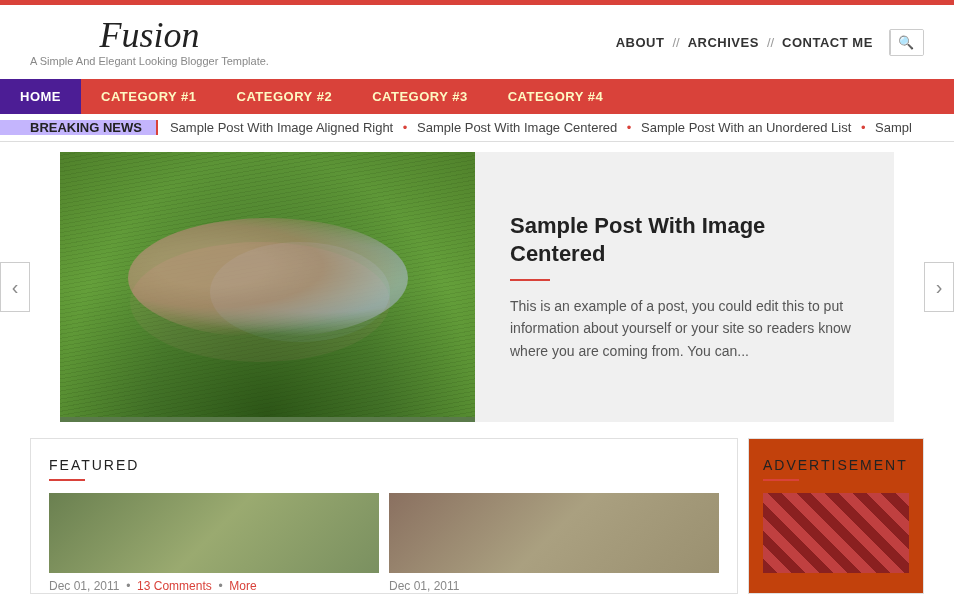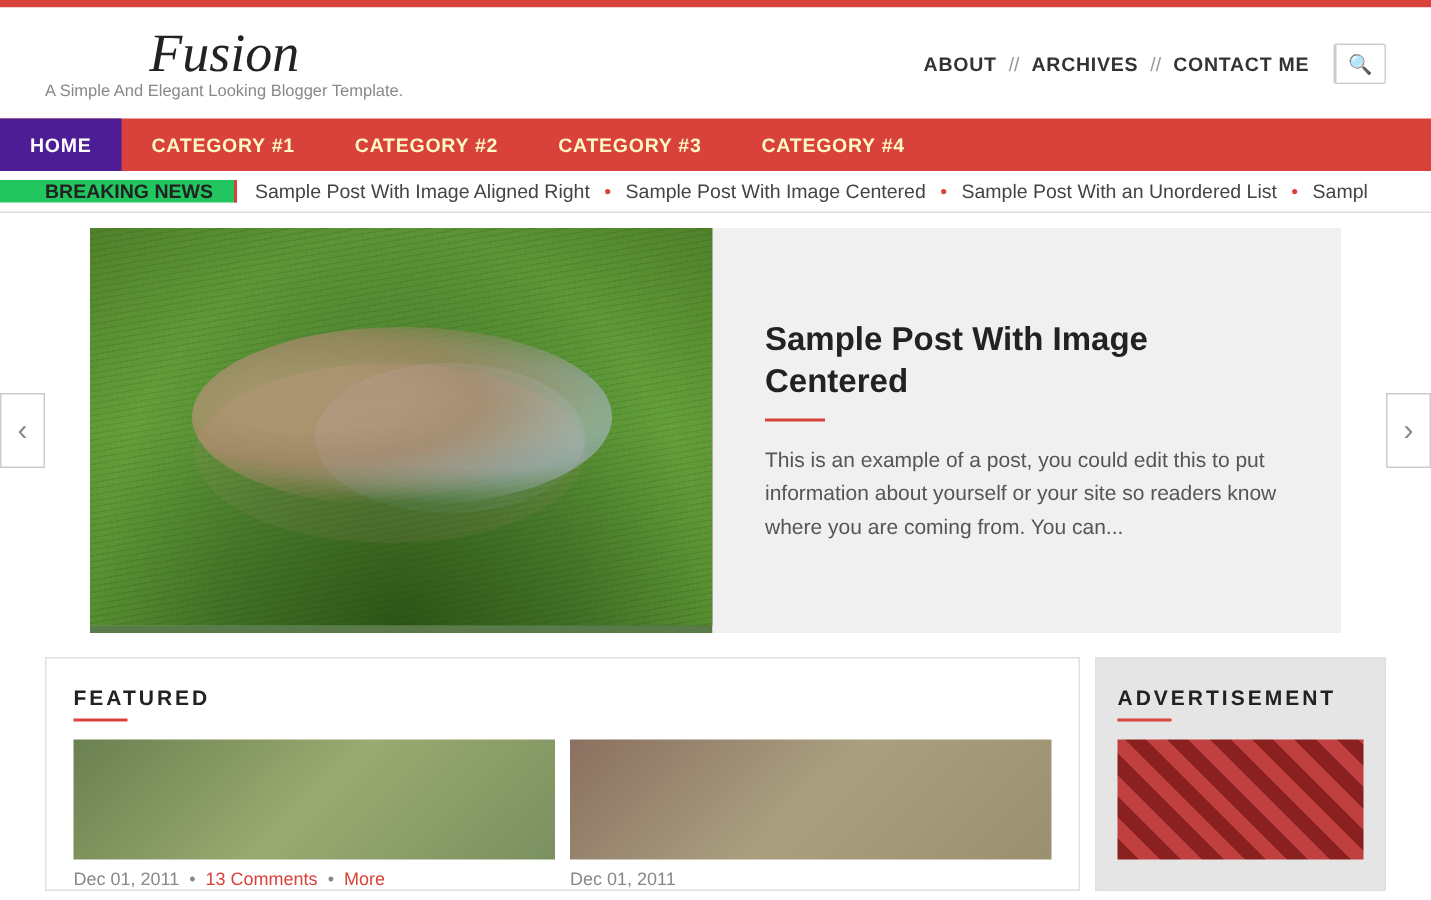--- a/index.html
+++ b/index.html
@@ -104,21 +104,21 @@
 
     
     .breaking-news {
       display: flex;
       align-items: center;
       border-bottom: 1px solid #ddd;
       padding: 6px 0;
       overflow: hidden;
     }
     .breaking-label {
-      background: #22c55e;
+      background: #c4b5fd;
       font-size: 13px;
       font-weight: bold;
       color: #222;
       padding: 0 14px 0 30px;
       white-space: nowrap;
       border-right: 2px solid #d9423a;
       margin-right: 12px;
       text-transform: uppercase;
     }
     .breaking-ticker {
@@ -239,21 +239,21 @@
     }
     .featured-section {
       flex: 1;
       border: 1px solid #e0e0e0;
       padding: 18px 18px 0;
       background: #fff;
       margin-right: 10px;
     }
     .section-heading {
       font-size: 14px;
-      font-weight: bold;
+      font-weight: normal;
       letter-spacing: 2px;
       text-transform: uppercase;
       color: #222;
       margin-bottom: 6px;
     }
     .section-heading-line {
       width: 36px;
       height: 2px;
       background: #d9423a;
       margin-bottom: 12px;
@@ -280,24 +280,24 @@
     .post-meta {
       font-size: 12px;
       color: #888;
     }
     .post-meta a {
       color: #d9423a;
       text-decoration: none;
     }
 
     .advertisement-section {
-      width: 194px;
+      width: 176px;
       border: 1px solid #e0e0e0;
       padding: 18px 14px 0;
-      background: #e5e5e5;
+      background: #c2410c;
     }
     .ad-image {
       width: 100%;
       height: 80px;
       background: repeating-linear-gradient(
         45deg,
         #8a2020 0px, #8a2020 10px,
         #c04040 10px, #c04040 20px
       );
       margin-top: 12px;

